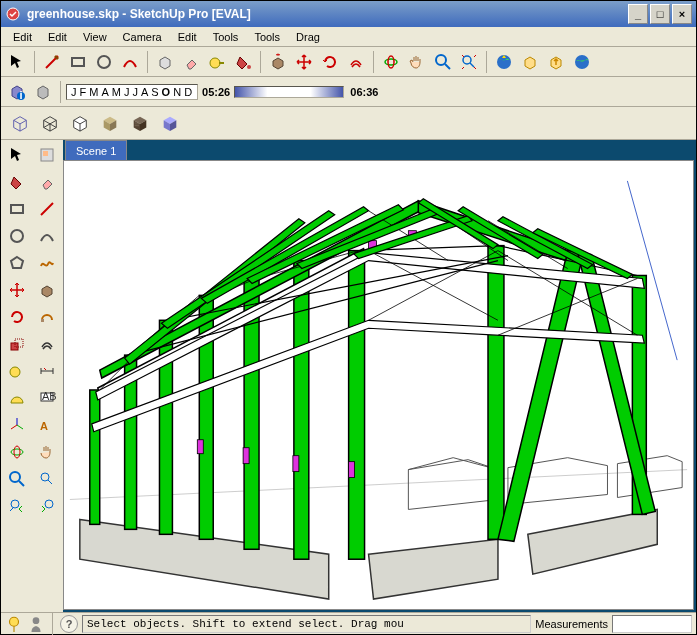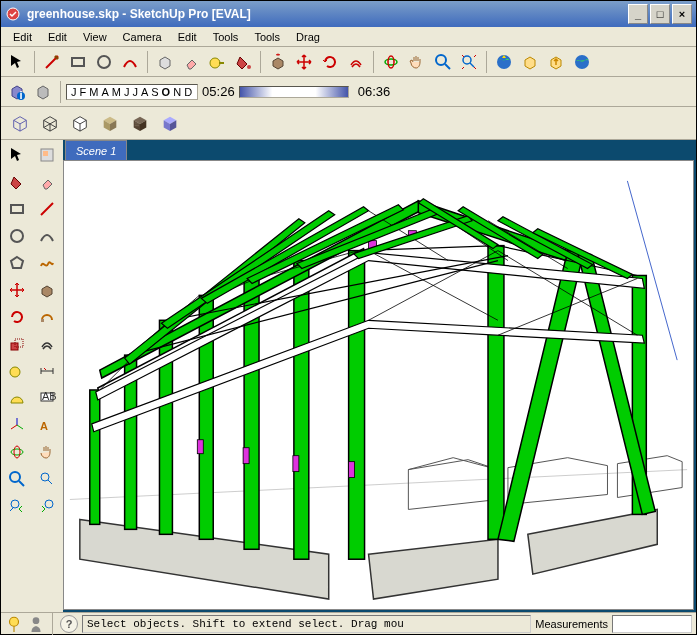--- a/index.html
+++ b/index.html
@@ -14,28 +14,28 @@
 .menubar span { padding: 2px 8px; cursor: default; }
 .toolbar-row { background: #ece9d8; display: flex; align-items: center; padding: 2px 4px; gap: 2px; border-bottom: 1px solid #aca899; min-height: 30px; }
 .toolbar-sep { width: 1px; height: 22px; background: #aca899; margin: 0 3px; }
 .tbtn { width: 24px; height: 24px; display: flex; align-items: center; justify-content: center; cursor: pointer; }
 .tbtn svg { width: 18px; height: 18px; }
 .time-strip { display: flex; align-items: center; gap: 4px; }
 .time-strip .months { display: flex; gap: 2px; font-size: 9px; letter-spacing: 1px; padding: 0 4px; border: 1px inset #aca899; background: #fff; height: 16px; align-items: center; }
 .time-strip .months span { font-weight: normal; }
 .time-strip .months .cur { font-weight: bold; }
 .time-strip .gradient { width: 110px; height: 12px; background: linear-gradient(to right, #4455aa 0%, #fff 30%, #fff 70%, #4455aa 100%); border: 1px inset #aca899; position: relative; }
-.time-strip .time-lbl { font-size: 13px; }
+.time-strip .time-lbl { font-size: 11px; font-weight: bold; }
 .content-area { flex: 1; display: flex; overflow: hidden; }
 .side-tools { width: 62px; background: #ece9d8; display: flex; flex-direction: column; padding: 2px; gap: 0; }
 .side-row { display: flex; gap: 2px; justify-content: flex-start; margin-bottom: 1px; }
 .side-row .tbtn { width: 28px; height: 26px; }
 .viewport { flex: 1; display: flex; flex-direction: column; position: relative; }
 .tabs { height: 20px; display: flex; padding-left: 2px; }
-.tab { background: #3f6bbd; color: #fff; padding: 2px 10px; border: 1px solid #888; border-bottom: none; font-size: 11px; display: flex; align-items: center; font-style: italic; }
+.tab { background: #3f6bbd; color: #fff; padding: 2px 10px; border: 1px solid #888; border-bottom: none; font-size: 11px; display: flex; align-items: center; }
 .canvas { flex: 1; background: #fff; border: 1px solid #888; position: relative; overflow: hidden; margin: 0 2px 2px 0; }
 .canvas svg { width: 100%; height: 100%; }
 .statusbar { height: 22px; background: #ece9d8; display: flex; align-items: center; padding: 0 4px; gap: 4px; border-top: 1px solid #aca899; }
 .statusbar .status-text { flex: 1; font-size: 11px; border: 1px inset #ccc; height: 18px; display: flex; align-items: center; padding: 0 4px; overflow: hidden; white-space: nowrap; font-family: Liberation Mono, monospace; }
 .statusbar .meas-lbl { font-size: 11px; }
 .statusbar .meas-box { width: 80px; height: 18px; border: 1px inset #ccc; background: #fff; }
 .help-circ { width: 18px; height: 18px; border-radius: 50%; background: #f5f3e7; border: 1px solid #999; display: flex; align-items: center; justify-content: center; font-weight: bold; color: #555; }
 .sbtn { width: 18px; height: 18px; display: flex; align-items: center; justify-content: center; }
 .strip2 { gap: 0; }
 .strip2 .tbtn { width: 30px; height: 28px; }

